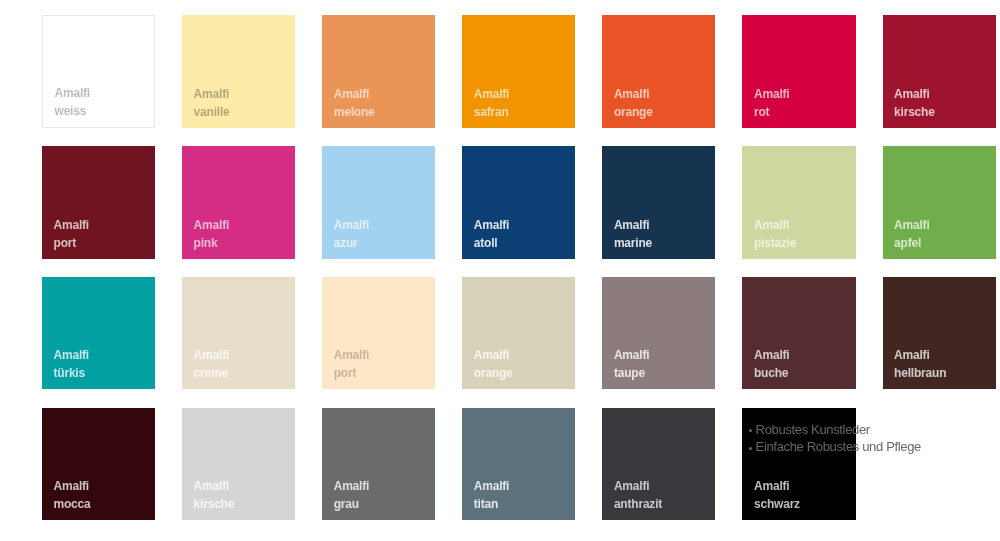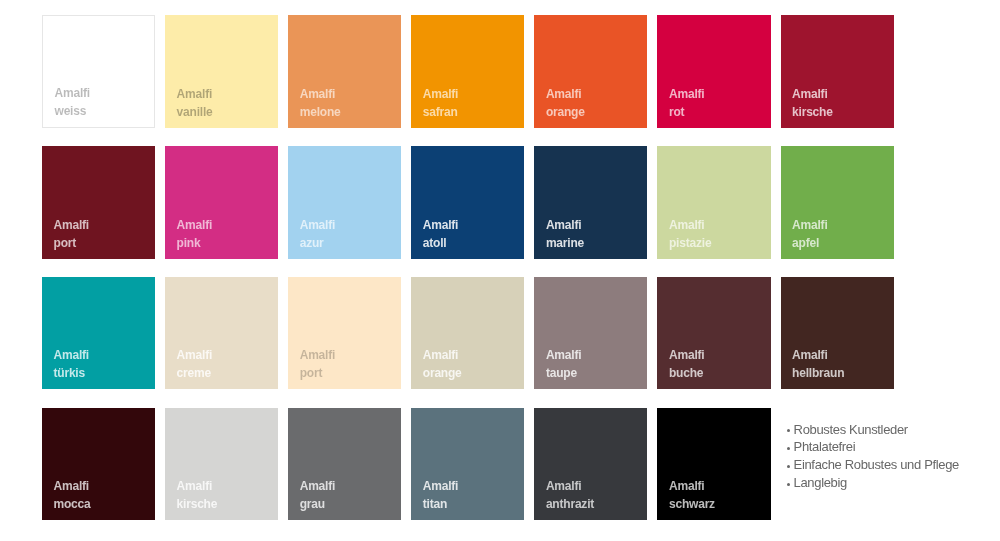--- a/index.html
+++ b/index.html
@@ -16,21 +16,21 @@
     -webkit-font-smoothing: antialiased;
   }
   #palette {
     position: absolute;
     left: 42px;
     top: 15.2px;
     width: 845px;
   }
   .swatch-row {
     display: flex;
-    gap: 10px;
+    gap: 27px;
     margin-bottom: 18.2px;
   }
   .swatch {
     width: 113.1px;
     height: 112.6px;
     box-sizing: border-box;
     position: relative;
     flex: 0 0 auto;
   }
   .swatch-label {
@@ -41,21 +41,21 @@
     font-size: 12px;
     font-weight: bold;
     line-height: 18px;
     letter-spacing: -0.2px;
     font-variant-ligatures: none;
     font-feature-settings: "liga" 0, "clig" 0;
   }
   .swatch-brand, .swatch-name { display: block; }
   .features {
     position: absolute;
-    left: 786px;
+    left: 748px;
     top: 420.5px;
     width: 215px;
     font-size: 13px;
     letter-spacing: -0.34px;
     line-height: 17.8px;
     color: #676767;
     opacity: 0.999;
     transform: translateZ(0);
   }
   .feature-item { white-space: nowrap; }
@@ -236,21 +236,15 @@
     </div>
   </div>
     </div>
   </div>
 
 <div class="features" id="features">
     <div class="feature-item">
     <span class="bullet">•</span><span class="feature-text">Robustes Kunstleder</span>
   </div>
     <div class="feature-item">
-    <span class="bullet">•</span><span class="feature-text">Phtalatefrei</span>
-  </div>
-    <div class="feature-item">
     <span class="bullet">•</span><span class="feature-text">Einfache Robustes und Pflege</span>
-  </div>
-    <div class="feature-item">
-    <span class="bullet">•</span><span class="feature-text">Langlebig</span>
   </div>
   </div>
 
 </body></html>

